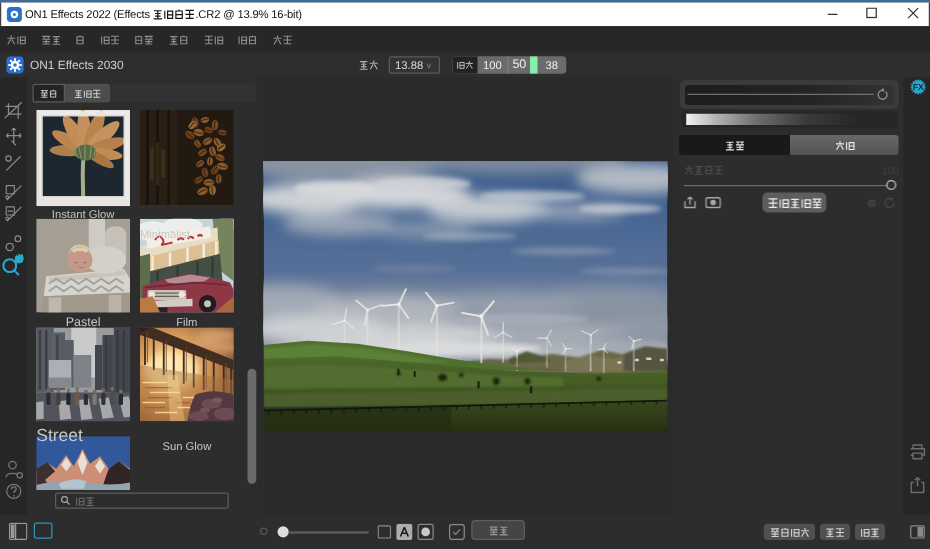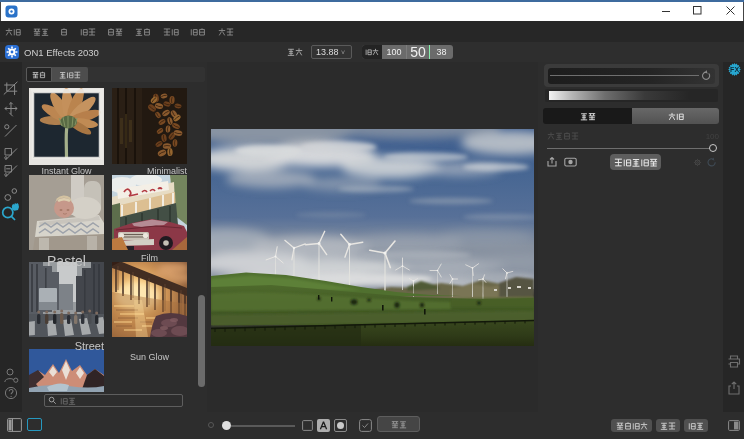--- a/index.html
+++ b/index.html
@@ -34,20 +34,26 @@
 <div id="stage">
 
 <div class="abs" style="left:0;top:0;width:744px;height:2px;background:#3e6b9e"></div>
 
 <div class="abs" style="left:0;top:2px;width:744px;height:19px;background:#fff;border-left:1px solid #444;border-right:1px solid #444"></div>
 <svg class="abs" style="left:5px;top:5px" width="13" height="13" viewBox="0 0 13 13">
       <rect x="0.5" y="0.5" width="12" height="12" rx="3" fill="#2a72c8"></rect>
       <circle cx="6.5" cy="6.5" r="3" fill="#fff"></circle>
       <circle cx="6.5" cy="6.5" r="1.2" fill="#2a72c8"></circle>
     </svg>
+<div class="abs" id="titletext" style="left:20px;top:6px;height:12px;font-size:9px;color:#121212;letter-spacing:-0.15px;white-space:nowrap">ON1 Effects 2022 (Effects <svg class="cj" width="34" height="9" viewBox="0 0 40 10" style="color:#121212">
+        <use href="#cg6" stroke="currentColor"></use>
+        <use href="#cg4" x="10" stroke="currentColor"></use>
+        <use href="#cg2" x="20" stroke="currentColor"></use>
+        <use href="#cg1" x="30" stroke="currentColor"></use>
+      </svg>.CR2 @ 13.9% 16-bit)</div>
 <svg class="abs" style="left:662px;top:6px" width="76" height="10" viewBox="0 0 76 10" stroke="#333" fill="none">
       <path d="M0,5.5h8"></path>
       <rect x="31.5" y="0.5" width="7.5" height="7.5"></rect>
       <path d="M64.5,0.5l8,8 M72.5,0.5l-8,8"></path>
     </svg>
 
 <div class="abs" style="left:0;top:21px;width:744px;height:21px;background:#272727"></div>
 
 <svg class="abs" style="left:5px;top:28px;color:#8f8f8f" width="16" height="8" viewBox="0 0 20 10">
       <use href="#cg3" stroke="currentColor"></use>
@@ -103,21 +109,21 @@
     </svg>
 <div class="abs" style="left:311px;top:45px;width:41px;height:14px;border:1px solid #5a5a5a;background:#333;border-radius:2px;color:#ddd;font-size:9px;line-height:12px;padding-left:4px">13.88 <span style="font-size:7px;color:#999">˅</span></div>
 <div class="abs" style="left:362px;top:45px;width:91px;height:14px;border-radius:3px;overflow:hidden;display:flex;background:#6b6b6b">
  <div style="width:20px;background:#232323;display:flex;align-items:center;justify-content:center">
         <svg width="14" height="8" viewBox="0 0 20 10" style="color:#c4c4c4">
           <use href="#cg4" stroke="currentColor"></use>
           <use href="#cg3" x="10" stroke="currentColor"></use>
         </svg>
       </div>
  <div style="flex:1;color:#f0f0f0;font-size:9px;text-align:center;line-height:14px;border-right:1px solid #7c7c7c">100</div>
- <div style="width:23px;color:#f0f0f0;font-size:14px;text-align:center;line-height:14px;border-right:1px solid #86efac">50</div>
+ <div style="width:23px;color:#f0f0f0;font-size:10px;text-align:center;line-height:14px;border-right:6px solid #86efac">50</div>
  <div style="width:23px;color:#f0f0f0;font-size:9px;text-align:center;line-height:14px">38</div>
 </div>
 
 <div class="abs" style="left:0;top:62px;width:22px;height:350px;background:#262626"></div>
 <svg class="abs" style="left:0;top:62px" width="22" height="350" viewBox="0 0 22 350" fill="none" stroke="#8a8a8a" stroke-width="1">
  <path d="M6.8,20.5 V29.2 H17.2 M4.2,23 H14.6 V33 M3.8,32.5 L17.4,19.8"></path>
  <path d="M11,40.5v12 M5,46.5h12 M11,40.5l-1.8,1.8 M11,40.5l1.8,1.8 M11,52.5l-1.8,-1.8 M11,52.5l1.8,1.8 M5,46.5l1.8,-1.8 M5,46.5l1.8,1.8 M17,46.5l-1.8,-1.8 M17,46.5l-1.8,1.8"></path>
  <path d="M5,74.5 L16.5,63"></path>
       <circle cx="6.8" cy="64.8" r="2.1"></circle>
  <path d="M5,86.5 h6.5 v6.5 h-6.5z" stroke-width="0.9"></path>
@@ -458,24 +464,24 @@
 <rect width="75" height="43" fill="#30589b"></rect>
 <path d="M0,43 L0,28 L10,22 L16,26 L24,15 L30,24 L37,10 L43,22 L51,16 L58,26 L66,20 L75,26 L75,43Z" fill="#cd8d77"></path>
 <path d="M24,17 L28,23 L24,28 L20,23Z M37,12 L41,21 L37,31 L33,21Z M51,18 L55,24 L51,30 L47,24Z" fill="#eadfd6"></path>
 <path d="M0,43 L0,26 L9,21 L15,28 L7,35 L13,43Z" fill="#3d2e30"></path>
 <path d="M58,26 L66,20 L75,27 L75,43 L52,43Z" fill="#302425"></path>
 <path d="M0,39 Q20,34 40,37 Q60,40 75,37 L75,43 L0,43Z" fill="#92a3b2"></path>
 <path d="M18,38 Q30,32 40,36 L38,42 L20,42Z" fill="#b4c4cf"></path>
 </svg>
 
 <div class="abs" style="left:29px;top:166px;width:75px;text-align:center;font-size:9px;color:#c6c6c6">Instant Glow</div>
-<div class="abs" style="left:112px;top:166px;width:75px;text-align:right;font-size:9px;color:#c6c6c6">Minimalist</div>
-<div class="abs" style="left:29px;top:253px;width:75px;text-align:center;font-size:14px;color:#c6c6c6">Pastel</div>
+<div class="abs" style="left:112px;top:182px;width:75px;text-align:left;font-size:9px;color:#c6c6c6">Minimalist</div>
+<div class="abs" style="left:29px;top:253px;width:75px;text-align:center;font-size:10px;color:#c6c6c6">Pastel</div>
 <div class="abs" style="left:112px;top:253px;width:75px;text-align:center;font-size:9px;color:#c6c6c6">Film</div>
-<div class="abs" style="left:29px;top:340px;width:75px;text-align:right;font-size:11px;color:#c6c6c6">Street</div>
+<div class="abs" style="left:29px;top:340px;width:75px;text-align:left;font-size:14px;color:#c6c6c6">Street</div>
 <div class="abs" style="left:112px;top:352px;width:75px;text-align:center;font-size:9px;color:#c6c6c6">Sun Glow</div>
 
 <div class="abs" style="left:44px;top:394px;width:139px;height:13px;border:1px solid #5e5e5e;border-radius:2px;background:#2d2d2d"></div>
 <svg class="abs" style="left:48px;top:396px" width="9" height="9" viewBox="0 0 10 10" fill="none" stroke="#aaa">
       <circle cx="4" cy="4" r="2.6"></circle>
       <path d="M6,6l2.6,2.6"></path>
     </svg>
 <svg class="abs" style="left:60px;top:397px;color:#6a6a6a" width="16" height="8" viewBox="0 0 20 10">
       <use href="#cg4" stroke="currentColor"></use>
       <use href="#cg6" x="10" stroke="currentColor"></use>

